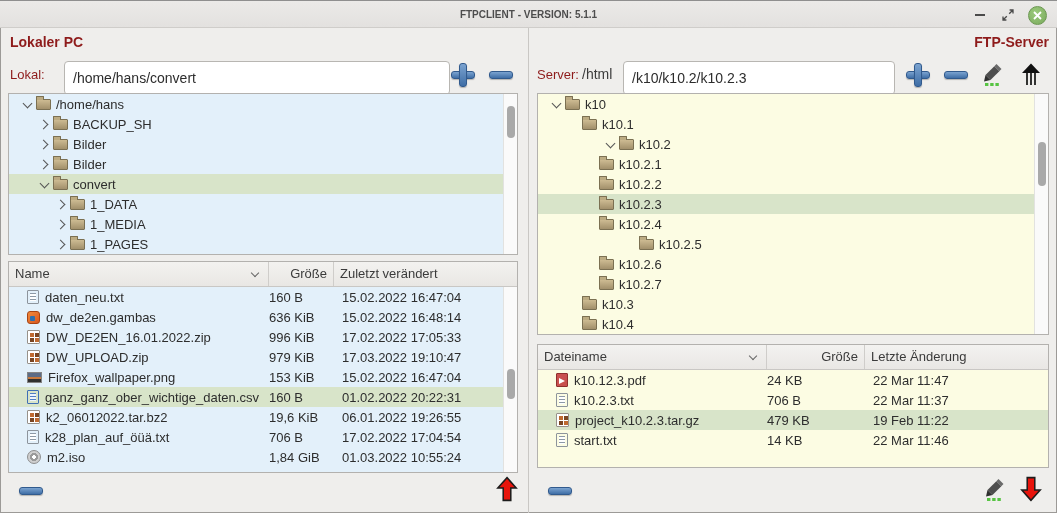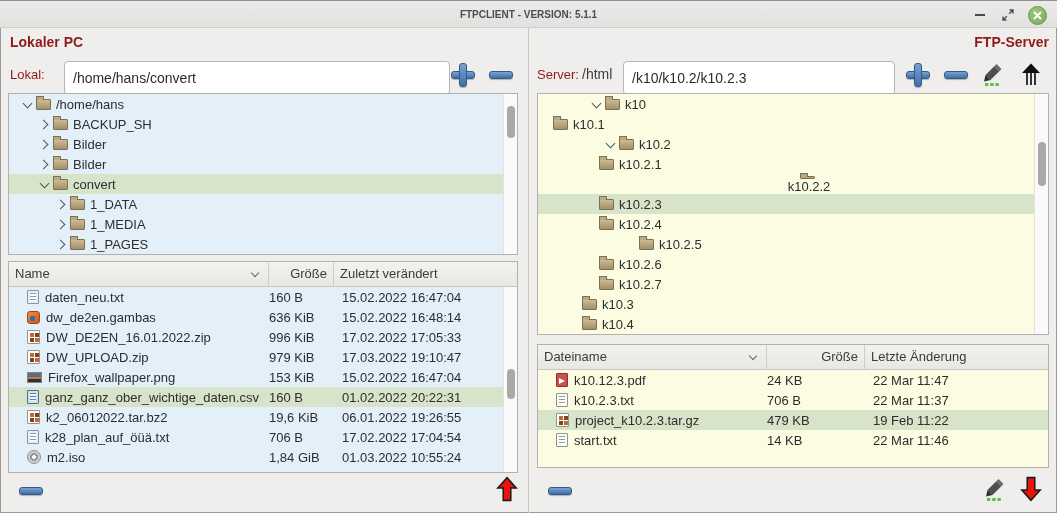--- a/index.html
+++ b/index.html
@@ -330,41 +330,41 @@
             <line x1="7" y1="10.5" x2="7" y2="22.5"></line>
             <line x1="11" y1="10.5" x2="11" y2="22.5"></line>
             <line x1="15" y1="10.5" x2="15" y2="22.5"></line>
           </g>
         </svg>
       </span>
     </div>
 
     <div class="box treebox-server">
       <div class="treebody">
-          <div class="trow expanded" style="padding-left: 12px; margin-left: 40px;">
+          <div class="trow expanded" style="padding-left: 12px;">
     <span class="chev"></span>
     <span class="folder"></span>
     <span class="tlabel">k10</span>
   </div>
-          <div class="trow leaf" style="">
+          <div class="trow leaf" style="padding-left: 29px;">
     <span class="chev"></span>
     <span class="folder"></span>
     <span class="tlabel">k10.1</span>
   </div>
           <div class="trow expanded" style="padding-left: 29px; margin-left: 37px;">
     <span class="chev"></span>
     <span class="folder"></span>
     <span class="tlabel">k10.2</span>
   </div>
           <div class="trow leaf" style="padding-left: 46px;">
     <span class="chev"></span>
     <span class="folder"></span>
     <span class="tlabel">k10.2.1</span>
   </div>
-          <div class="trow leaf" style="padding-left: 46px; flex-direction: column;">
+          <div class="trow leaf" style="padding-left: 46px;">
     <span class="chev"></span>
     <span class="folder"></span>
     <span class="tlabel">k10.2.2</span>
   </div>
           <div class="trow selected leaf" style="padding-left: 46px;">
     <span class="chev"></span>
     <span class="folder"></span>
     <span class="tlabel">k10.2.3</span>
   </div>
           <div class="trow leaf" style="padding-left: 46px;">

